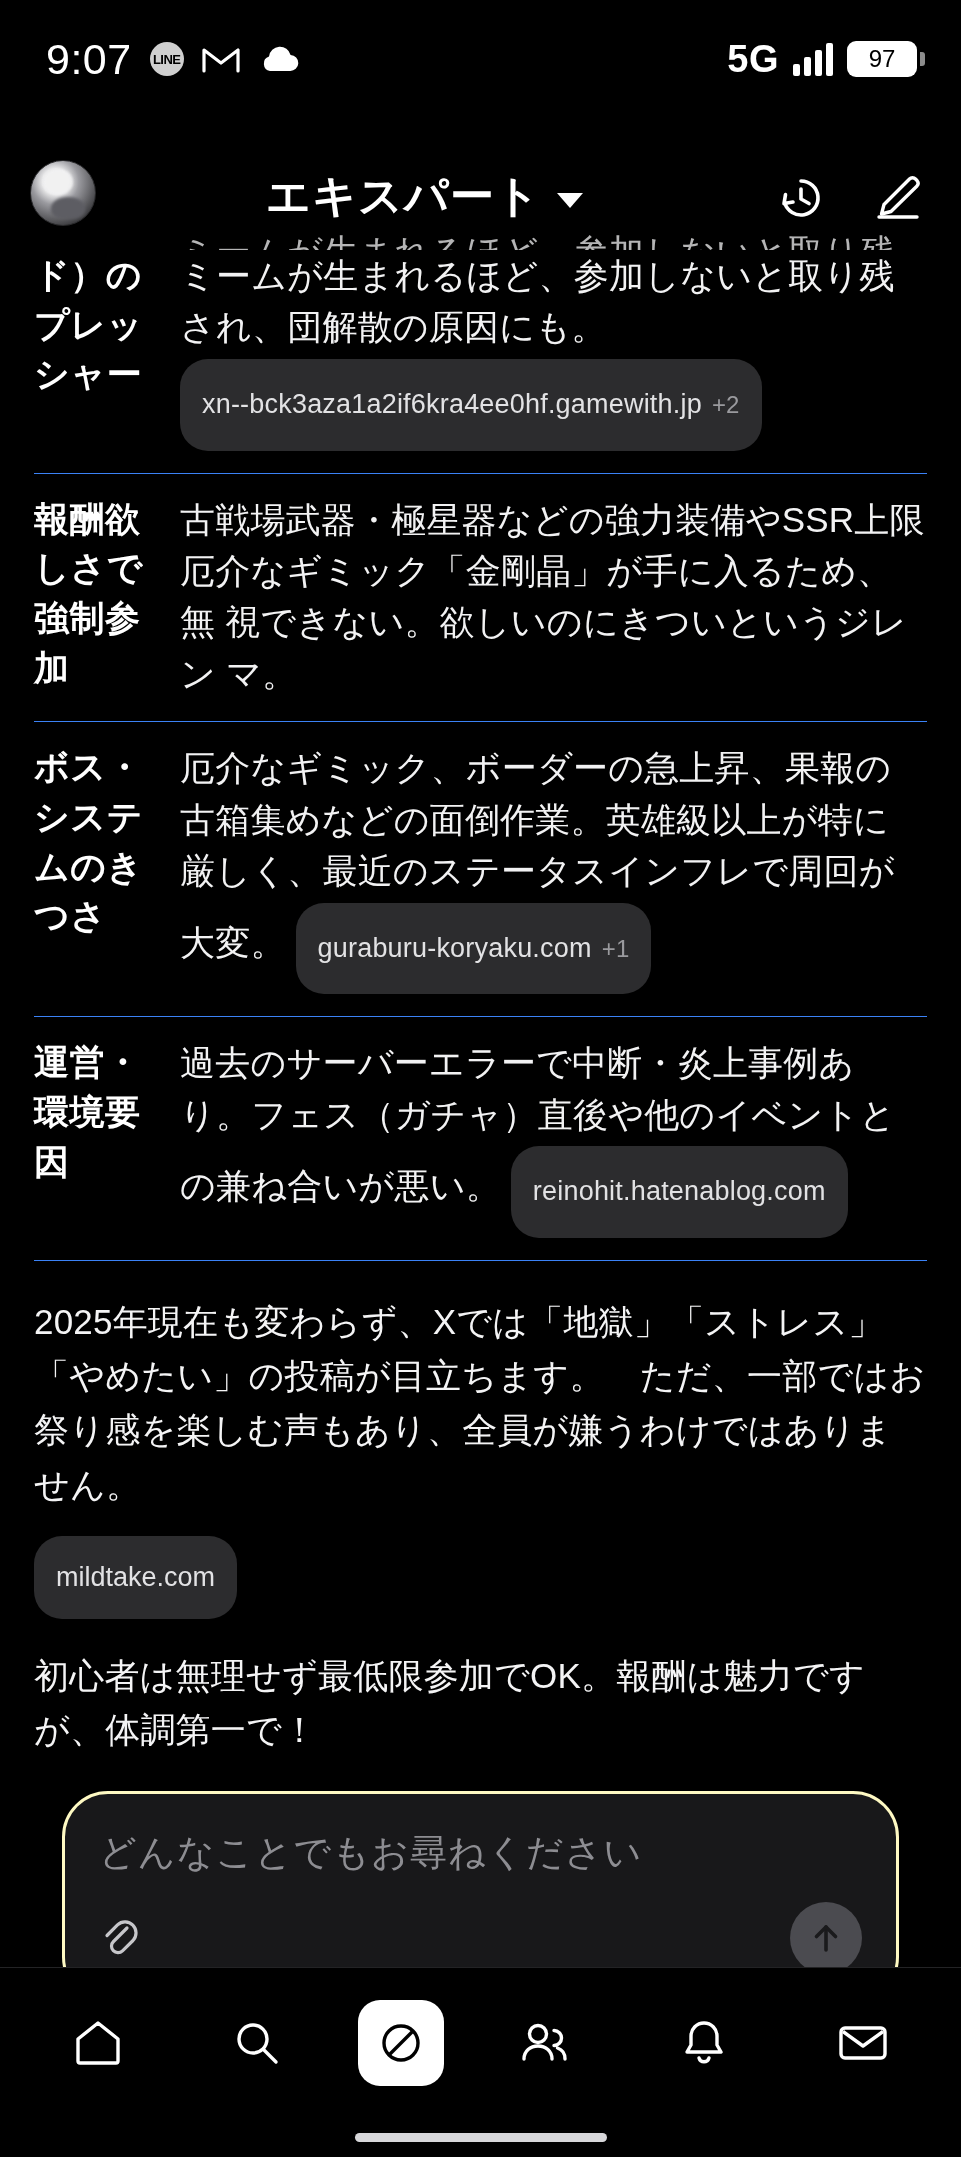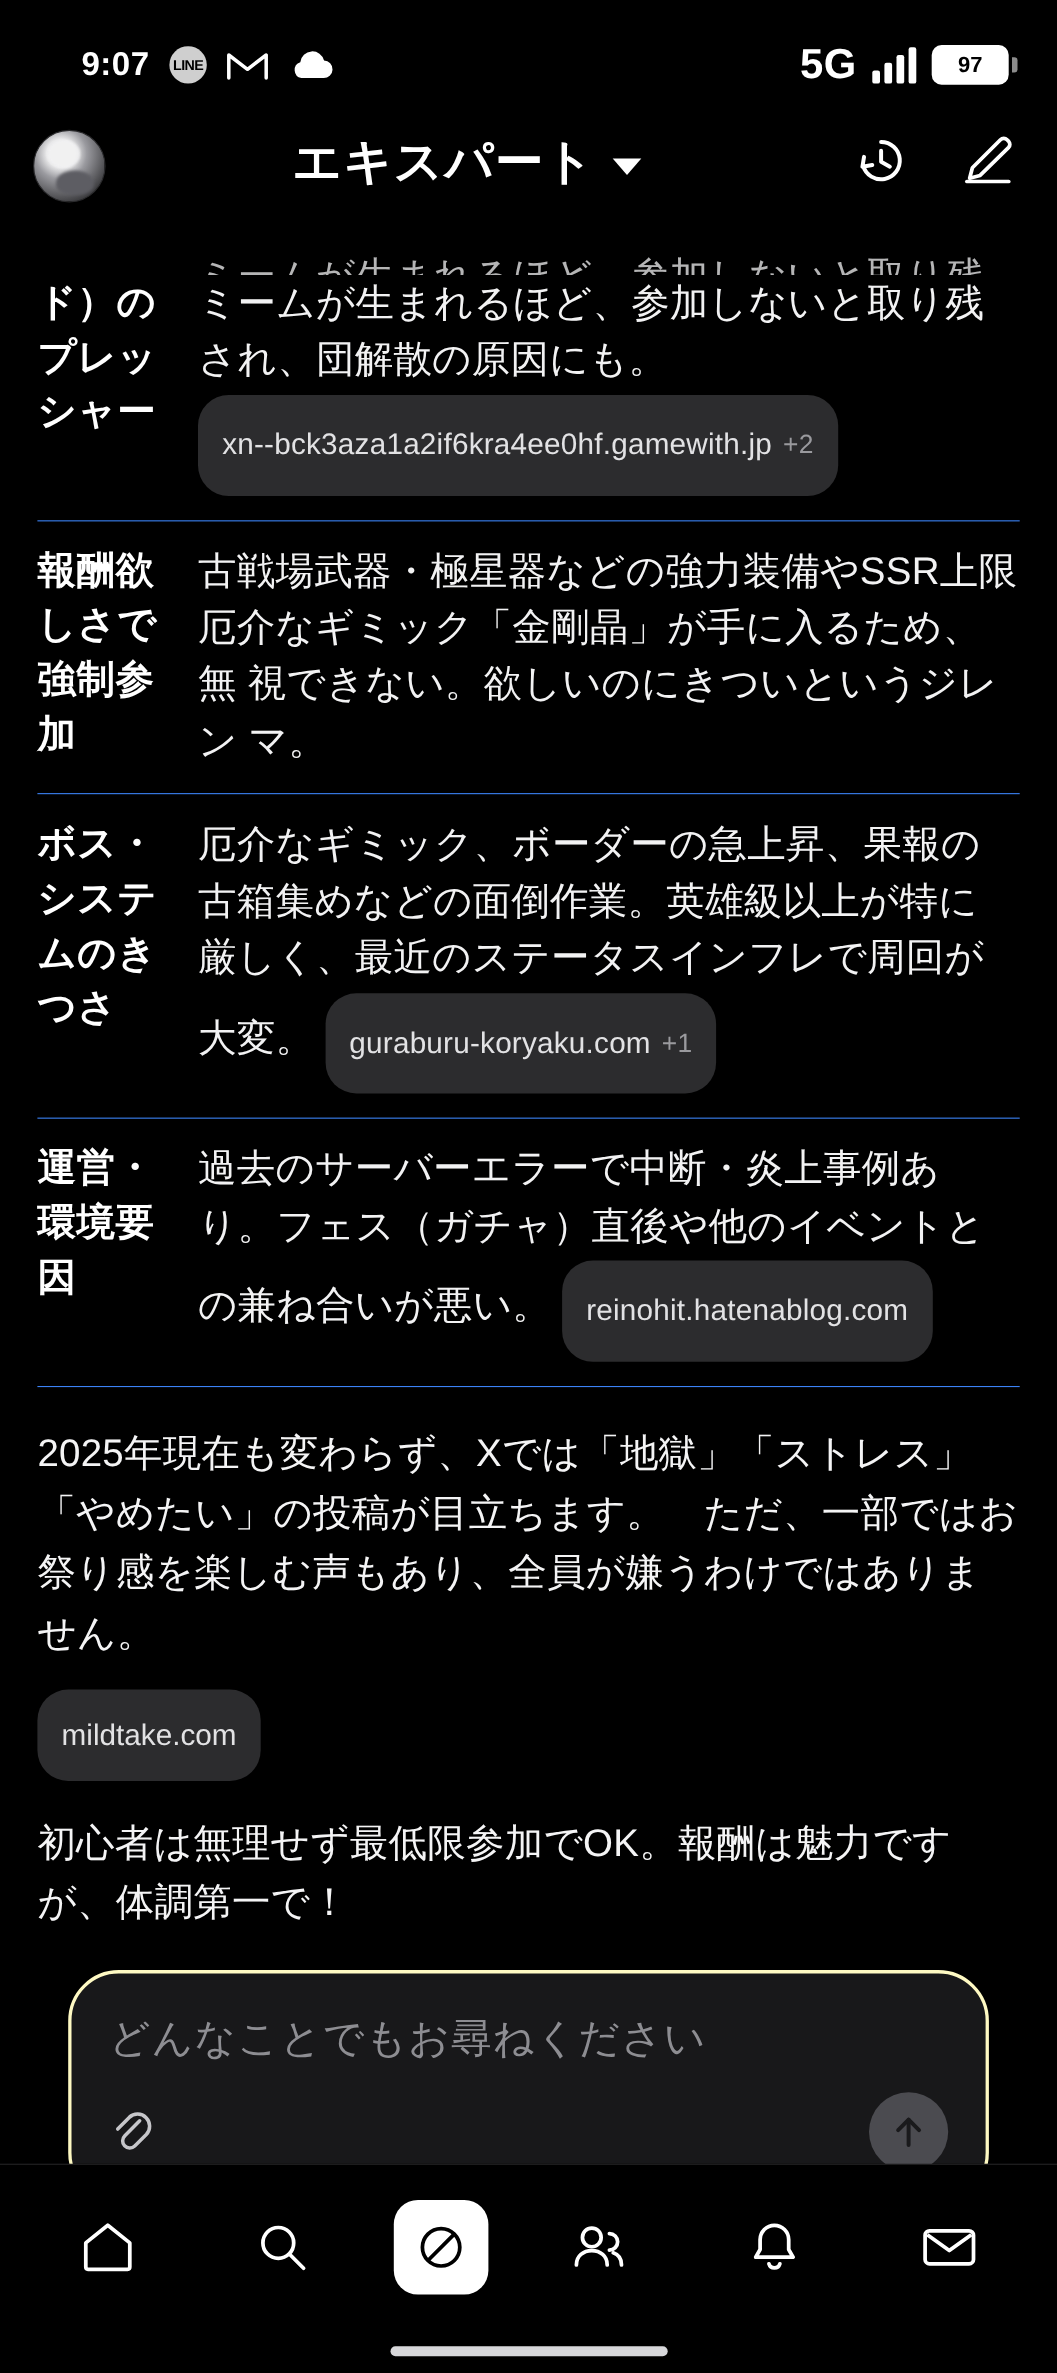--- a/index.html
+++ b/index.html
@@ -28,24 +28,23 @@
     align-items: center;
     padding: 0 44px 0 46px;
     justify-content: space-between;
   }
   .sb-left {
     display: flex;
     align-items: center;
     gap: 18px;
   }
   .sb-clock {
-    font-size: 30px;
-    font-weight: 700;
+    font-size: 43px;
+    font-weight: 400;
     letter-spacing: 0.5px;
-    margin-left: 28px;
   }
   .ic-line {
     width: 34px; height: 34px;
     border-radius: 50%;
     background: #cfcfcf;
     color: #000;
     font-size: 13px;
     font-weight: 700;
     display: flex; align-items: center; justify-content: center;
     letter-spacing: -0.5px;
@@ -71,39 +70,39 @@
   .sig i:nth-child(1){ height: 12px; }
   .sig i:nth-child(2){ height: 19px; }
   .sig i:nth-child(3){ height: 26px; }
   .sig i:nth-child(4){ height: 33px; }
   .batt {
     position: relative;
     width: 70px; height: 36px;
     border-radius: 9px;
     background: #fff;
     color: #000;
-    font-size: 20px;
-    font-weight: 700;
+    font-size: 24px;
+    font-weight: 400;
     display: flex; align-items: center; justify-content: center;
   }
   .batt::after {
     content: "";
     position: absolute;
     right: -8px; top: 11px;
     width: 5px; height: 14px;
     background: #8c8c8c;
     border-radius: 0 3px 3px 0;
   }
 
   
   .appbar {
     height: 108px;
     flex: 0 0 108px;
     display: flex;
-    align-items: flex-start;
+    align-items: flex-end;
     padding: 0 36px 0 30px;
     position: relative;
     font-family: Liberation Serif, serif;
   }
   .avatar {
     width: 66px; height: 66px;
     border-radius: 50%;
     background: radial-gradient(circle at 38% 32%, #e9e9ea 0 22%, #9a9a9f 40%, #3a3a3d 78%, #17171a 100%);
     border: 1px solid #2a2a2c;
     flex: 0 0 66px;

